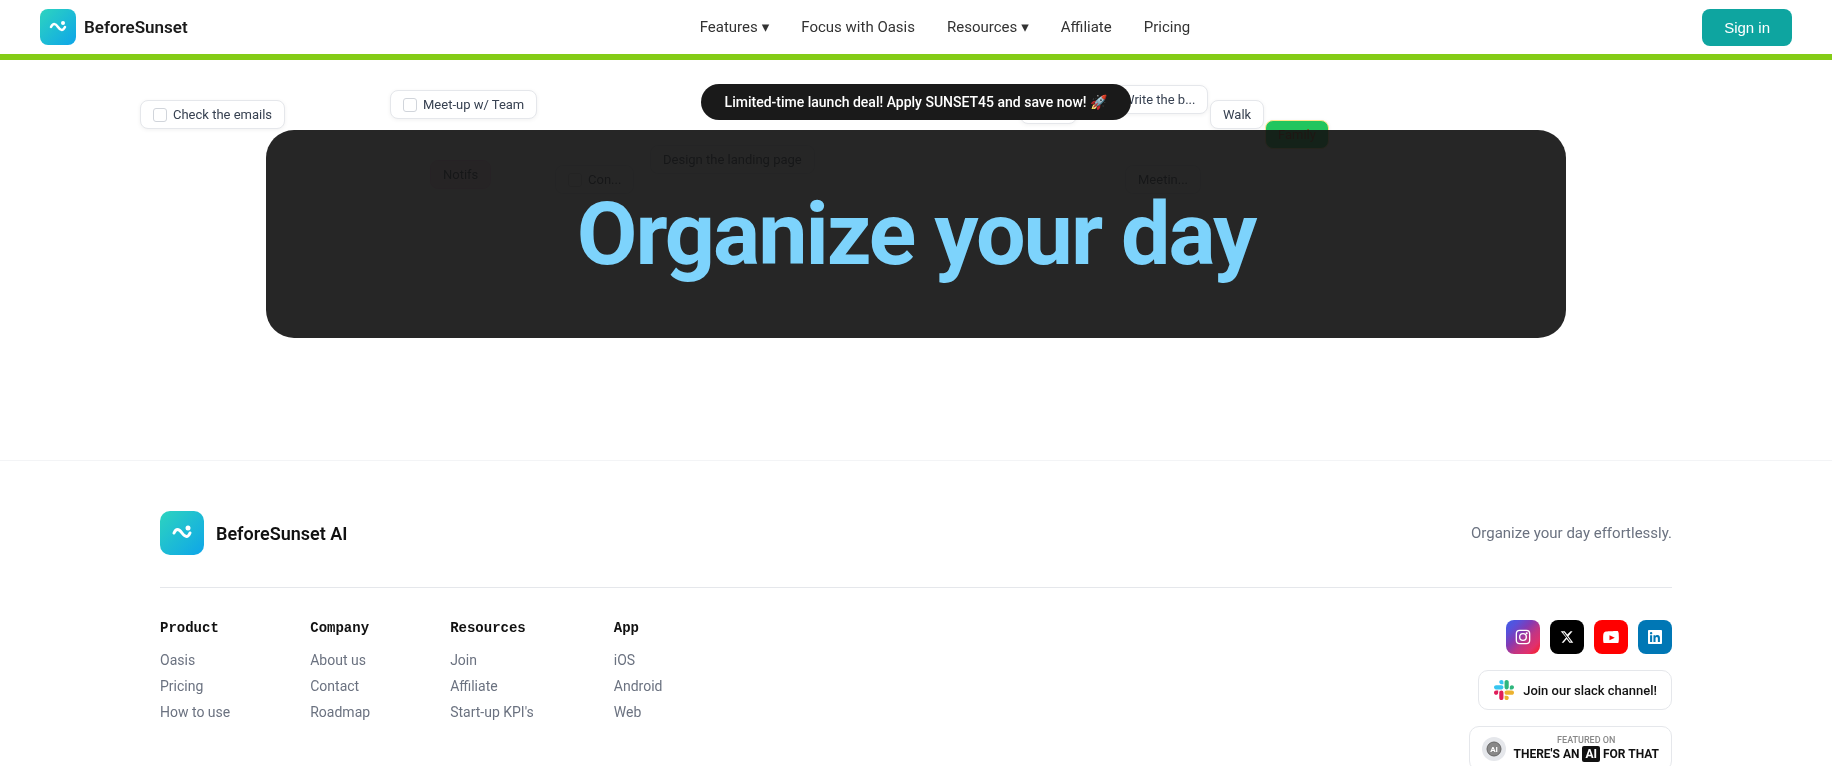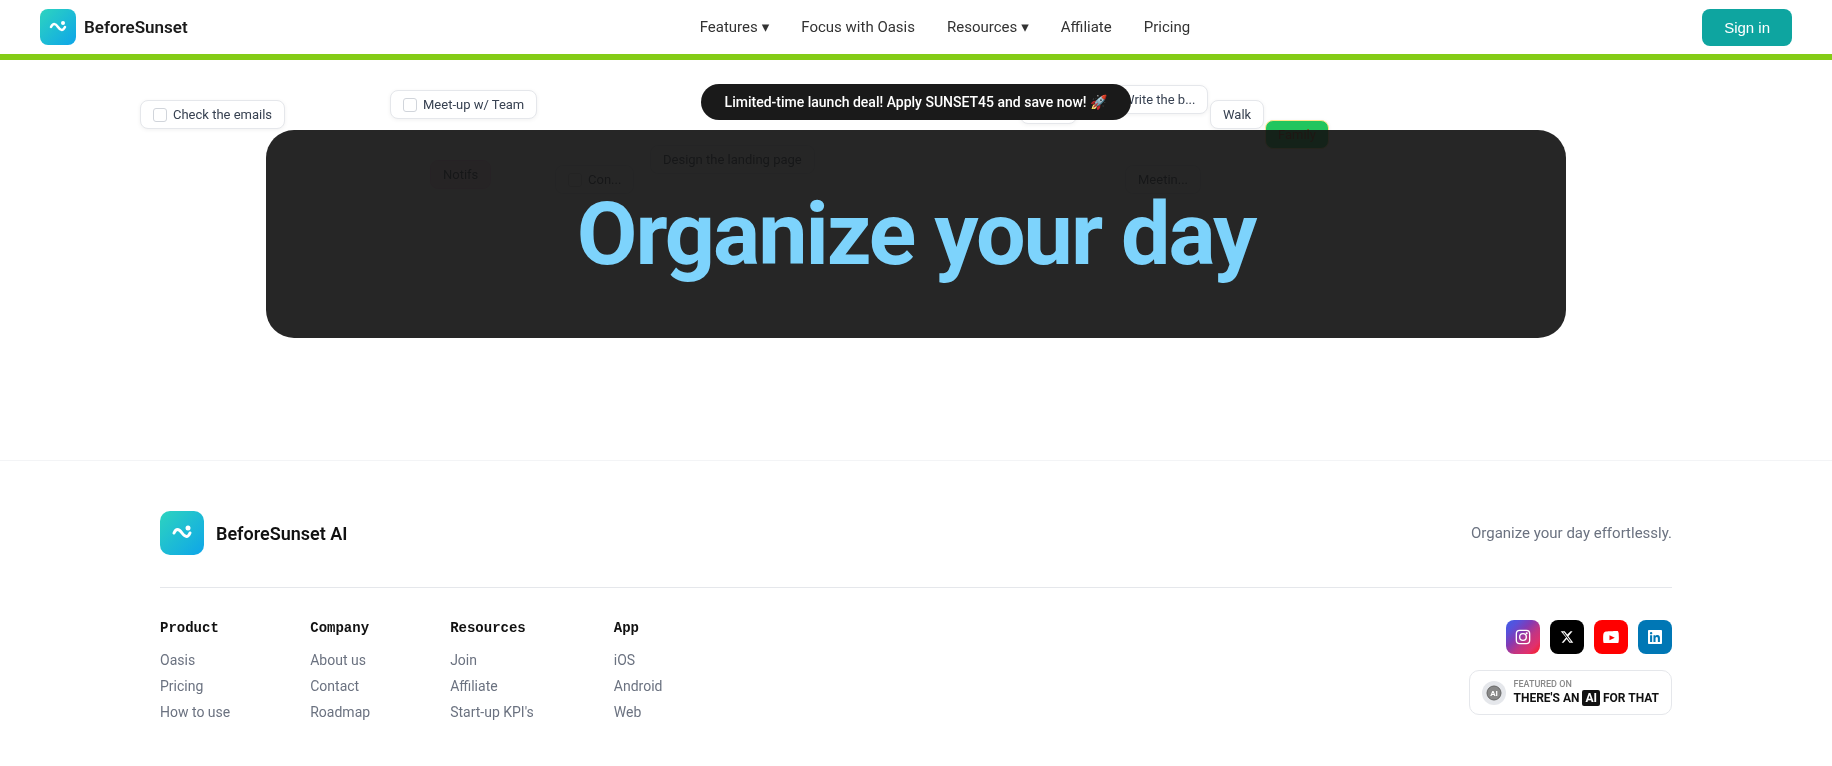--- a/index.html
+++ b/index.html
@@ -168,21 +168,21 @@
     }
     .ai-badge {
       border: 1.5px solid #e5e7eb; border-radius: 10px;
       padding: 8px 12px; display: flex; align-items: center; gap: 8px;
       font-size: 11px; font-weight: 500; color: #555; cursor: pointer;
     }
     .ai-badge-icon {
       width: 24px; height: 24px; background: #e5e7eb; border-radius: 50%;
       display: flex; align-items: center; justify-content: center; font-size: 10px;
     }
-    .ai-badge-text { font-size: 11px; line-height: 1.3; }
+    .ai-badge-text { font-size: 11px; line-height: 1.3; text-align: center; }
   </style>
 </head>
 <body>
 
 <nav>
   <a class="nav-logo" href="#">
     <div class="nav-logo-icon">
       <svg width="20" height="20" viewBox="0 0 20 20" fill="none">
         <path d="M3 10 Q6 4 10 10 Q14 16 17 10" stroke="white" stroke-width="2.5" fill="none" stroke-linecap="round"></path>
         <circle cx="15" cy="6" r="2" fill="white"></circle>
@@ -314,20 +314,35 @@
               <path d="M23.5 2.5s-.3-2-1.2-2.8c-1.1-1.2-2.4-1.2-3-1.3C16.6-.1 12 0 12 0S7.4-.1 4.7.4C4.1.5 2.8.5 1.7 1.7.8 2.5.5 4.5.5 4.5S.2 6.8.2 9.1v2.1c0 2.3.3 4.6.3 4.6s.3 2 1.2 2.8c1.1 1.2 2.6 1.1 3.3 1.2C7.1 20 12 20 12 20s4.6 0 7.3-.5c.6-.1 1.9-.1 3-1.3.9-.8 1.2-2.8 1.2-2.8s.3-2.3.3-4.6V9.1C23.8 6.8 23.5 4.5 23.5 2.5zM9.7 13.5V5.7l8 3.9-8 3.9z"></path>
             </svg>
         </div>
         <div class="social-icon linkedin" title="LinkedIn">
           <svg width="14" height="14" viewBox="0 0 24 24" fill="white">
               <path d="M20.447 20.452h-3.554v-5.569c0-1.328-.027-3.037-1.852-3.037-1.853 0-2.136 1.445-2.136 2.939v5.667H9.351V9h3.414v1.561h.046c.477-.9 1.637-1.85 3.37-1.85 3.601 0 4.267 2.37 4.267 5.455v6.286zM5.337 7.433a2.062 2.062 0 01-2.063-2.065 2.064 2.064 0 112.063 2.065zm1.782 13.019H3.555V9h3.564v11.452zM22.225 0H1.771C.792 0 0 .774 0 1.729v20.542C0 23.227.792 24 1.771 24h20.451C23.2 24 24 23.227 24 22.271V1.729C24 .774 23.2 0 22.222 0h.003z"></path>
             </svg>
         </div>
       </div>
 
+      <div class="slack-badge">
+        <div style="width:22px;height:22px;display:flex;align-items:center;justify-content:center;">
+          <svg width="20" height="20" viewBox="0 0 122.8 122.8">
+            <path d="M25.8 77.6c0 7.1-5.8 12.9-12.9 12.9S0 84.7 0 77.6s5.8-12.9 12.9-12.9h12.9v12.9z" fill="#e01e5a"></path>
+            <path d="M32.3 77.6c0-7.1 5.8-12.9 12.9-12.9s12.9 5.8 12.9 12.9v32.3c0 7.1-5.8 12.9-12.9 12.9s-12.9-5.8-12.9-12.9V77.6z" fill="#e01e5a"></path>
+            <path d="M45.2 25.8c-7.1 0-12.9-5.8-12.9-12.9S38.1 0 45.2 0s12.9 5.8 12.9 12.9v12.9H45.2z" fill="#36c5f0"></path>
+            <path d="M45.2 32.3c7.1 0 12.9 5.8 12.9 12.9s-5.8 12.9-12.9 12.9H12.9C5.8 58.1 0 52.3 0 45.2s5.8-12.9 12.9-12.9h32.3z" fill="#36c5f0"></path>
+            <path d="M97 45.2c0-7.1 5.8-12.9 12.9-12.9s12.9 5.8 12.9 12.9-5.8 12.9-12.9 12.9H97V45.2z" fill="#2eb67d"></path>
+            <path d="M90.5 45.2c0 7.1-5.8 12.9-12.9 12.9s-12.9-5.8-12.9-12.9V12.9C64.7 5.8 70.5 0 77.6 0s12.9 5.8 12.9 12.9v32.3z" fill="#2eb67d"></path>
+            <path d="M77.6 97c7.1 0 12.9 5.8 12.9 12.9s-5.8 12.9-12.9 12.9-12.9-5.8-12.9-12.9V97h12.9z" fill="#ecb22e"></path>
+            <path d="M77.6 90.5c-7.1 0-12.9-5.8-12.9-12.9s5.8-12.9 12.9-12.9h32.3c7.1 0 12.9 5.8 12.9 12.9s-5.8 12.9-12.9 12.9H77.6z" fill="#ecb22e"></path>
+          </svg>
+        </div>
+        <span>Join our slack channel!</span>
+      </div>
 
       <div class="ai-badge">
         <div class="ai-badge-icon">
           <svg width="16" height="16" viewBox="0 0 16 16">
             <circle cx="8" cy="8" r="7" fill="#888" stroke="#666" stroke-width="1"></circle>
             <text x="8" y="11" text-anchor="middle" fill="white" font-size="8" font-weight="bold">AI</text>
           </svg>
         </div>
         <div class="ai-badge-text">
           <div style="font-size:9px;color:#888;">FEATURED ON</div>

